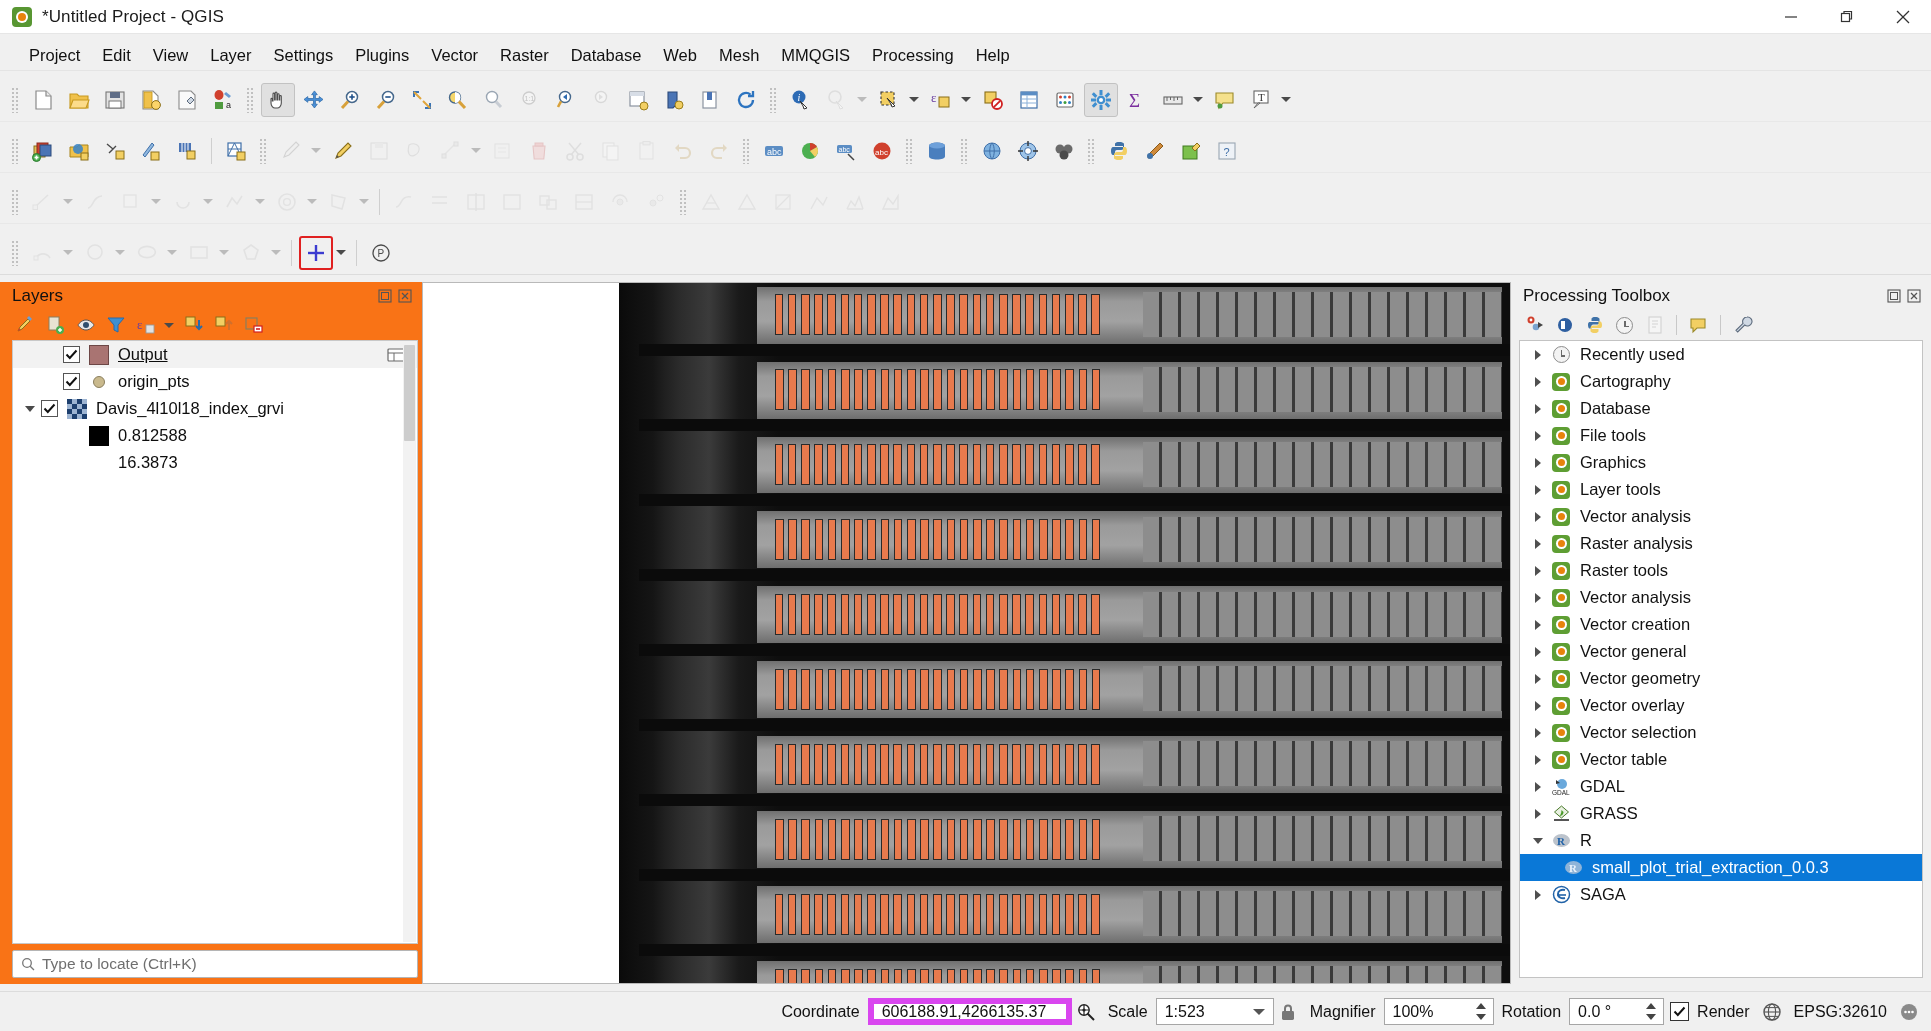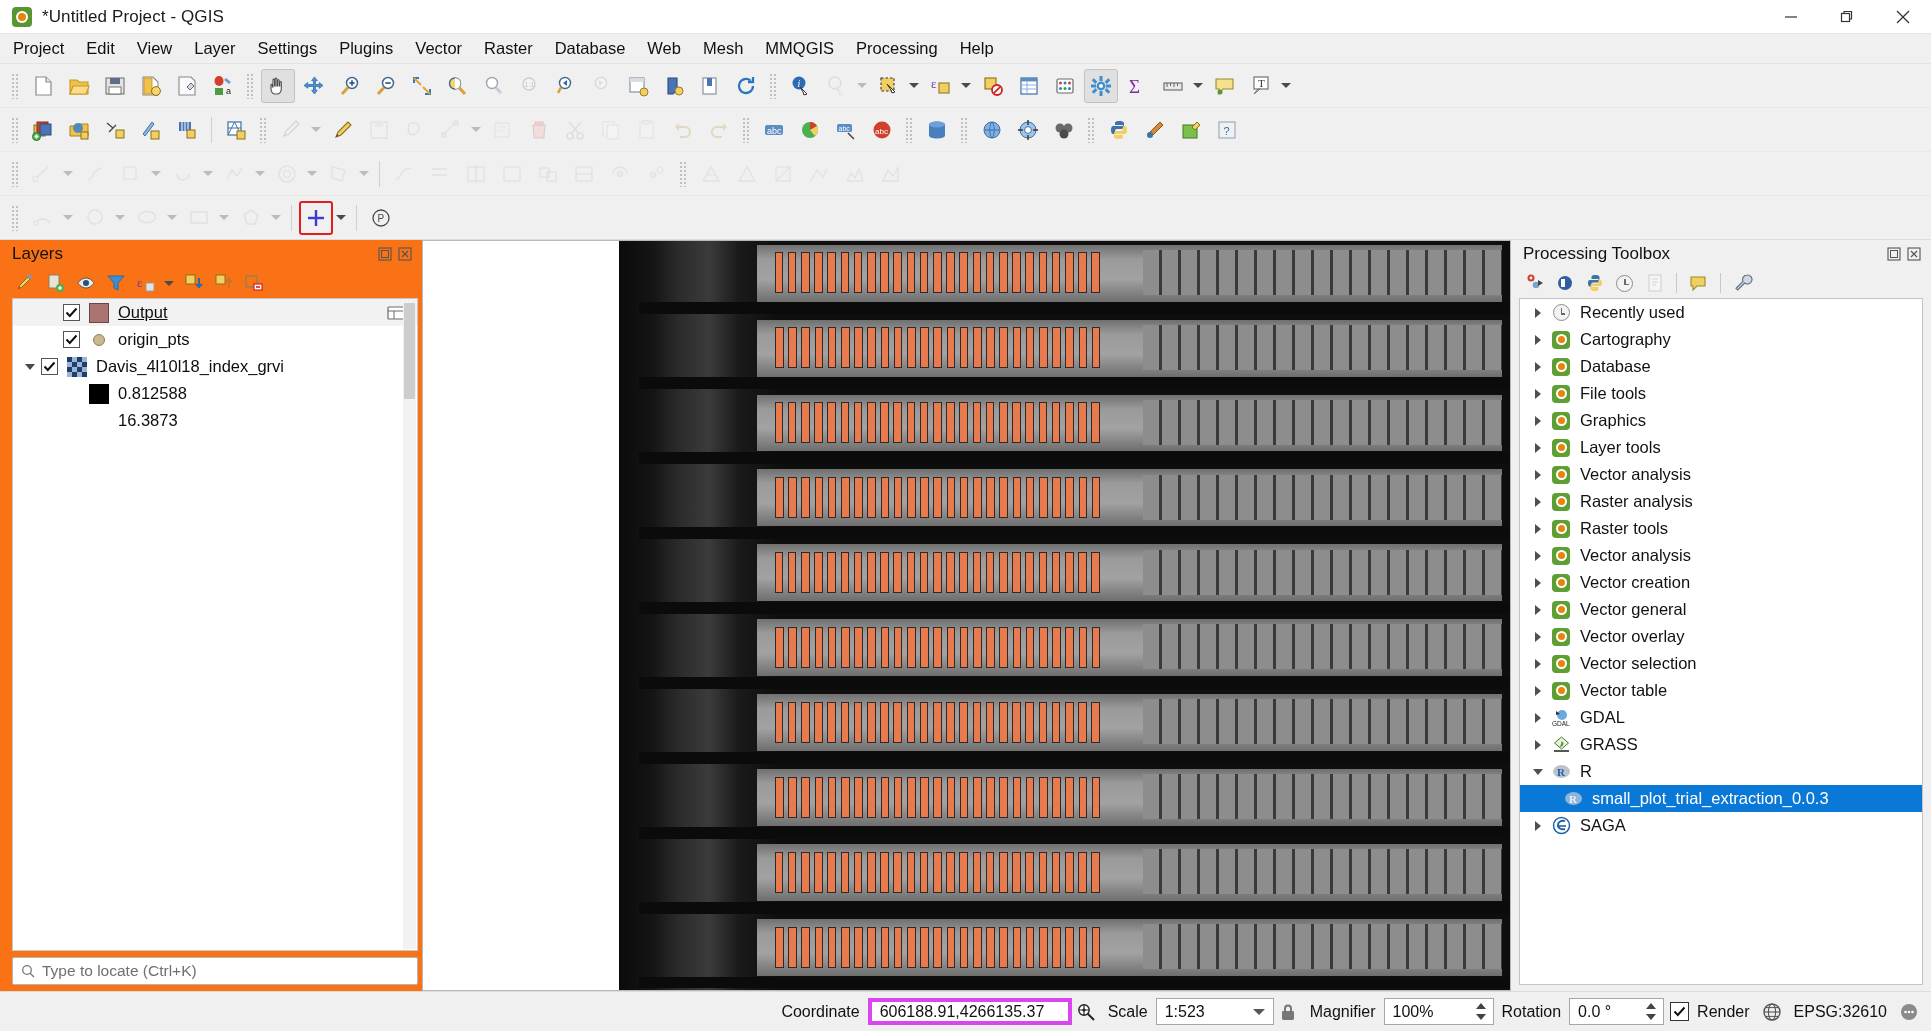--- a/index.html
+++ b/index.html
@@ -7,20 +7,21 @@
     margin: 0; padding: 0;
     width: 1931px; height: 1031px;
     overflow: hidden;
     font-family: "Liberation Sans", sans-serif;
     background: #f0f0f0;
   }
   #app {
     width: 1931px; height: 1031px;
     display: flex; flex-direction: column;
     background: #f0f0f0;
+    gap: 7px;
   }
 
   
   .titlebar {
     height: 34px; flex: 0 0 34px;
     display: flex; align-items: center;
     background: #ffffff;
     border-bottom: 1px solid #e6e6e6;
   }
   .tb-icon {
@@ -49,21 +50,21 @@
     width: 56px; height: 34px;
     display: flex; align-items: center; justify-content: center;
     color: #333; font-size: 16px;
   }
   .win-btn svg { display: block; }
 
   
   .menubar {
     height: 30px; flex: 0 0 30px;
     display: flex; align-items: center;
-    background: #f0f0f0; padding-left: 2px;
+    background: #f0f0f0; padding-left: 18px;
     border-bottom: 1px solid #e4e4e4;
   }
   .menu-item {
     font-size: 16.5px; color: #101010;
     padding: 3px 11px; white-space: nowrap;
   }
 
   
   .toolbar-row {
     flex: 0 0 44px; height: 44px;
@@ -289,21 +290,21 @@
   
   .statusbar {
     flex: 0 0 40px; height: 40px;
     display: flex; align-items: center;
     background: #f0f0f0; border-top: 1px solid #dcdcdc;
     padding-right: 8px;
   }
   .sb-spacer { flex: 1 1 auto; }
   .sb-label { font-size: 16px; color: #111; margin: 0 8px; white-space: nowrap; }
   .sb-field {
-    height: 27px; border: 4px solid #d946ef; background: #fff;
+    height: 27px; border: 6px solid #d946ef; background: #fff;
     display: flex; align-items: center; padding: 0 8px;
     font-size: 16px; color: #111;
   }
   .sb-field.coord { width: 204px; }
   .sb-combo {
     height: 27px; border: 1px solid #a6a6a6; background: #fff;
     display:flex; align-items:center; width: 118px;
     font-size: 16px; color:#111; padding-left:8px; position: relative;
   }
   .sb-combo .cb-arrow {
@@ -1677,20 +1678,29 @@
             </div>
             <div>Vector general</div>
           </div>
           <div class="pt-row">
             <div class="pt-arrow">
               <i class="right"></i>
             </div>
             <div class="pt-icon">
               <div class="qicon"></div>
             </div>
+            <div>Vector geometry</div>
+          </div>
+          <div class="pt-row">
+            <div class="pt-arrow">
+              <i class="right"></i>
+            </div>
+            <div class="pt-icon">
+              <div class="qicon"></div>
+            </div>
             <div>Vector overlay</div>
           </div>
           <div class="pt-row">
             <div class="pt-arrow">
               <i class="right"></i>
             </div>
             <div class="pt-icon">
               <div class="qicon"></div>
             </div>
             <div>Vector selection</div>

